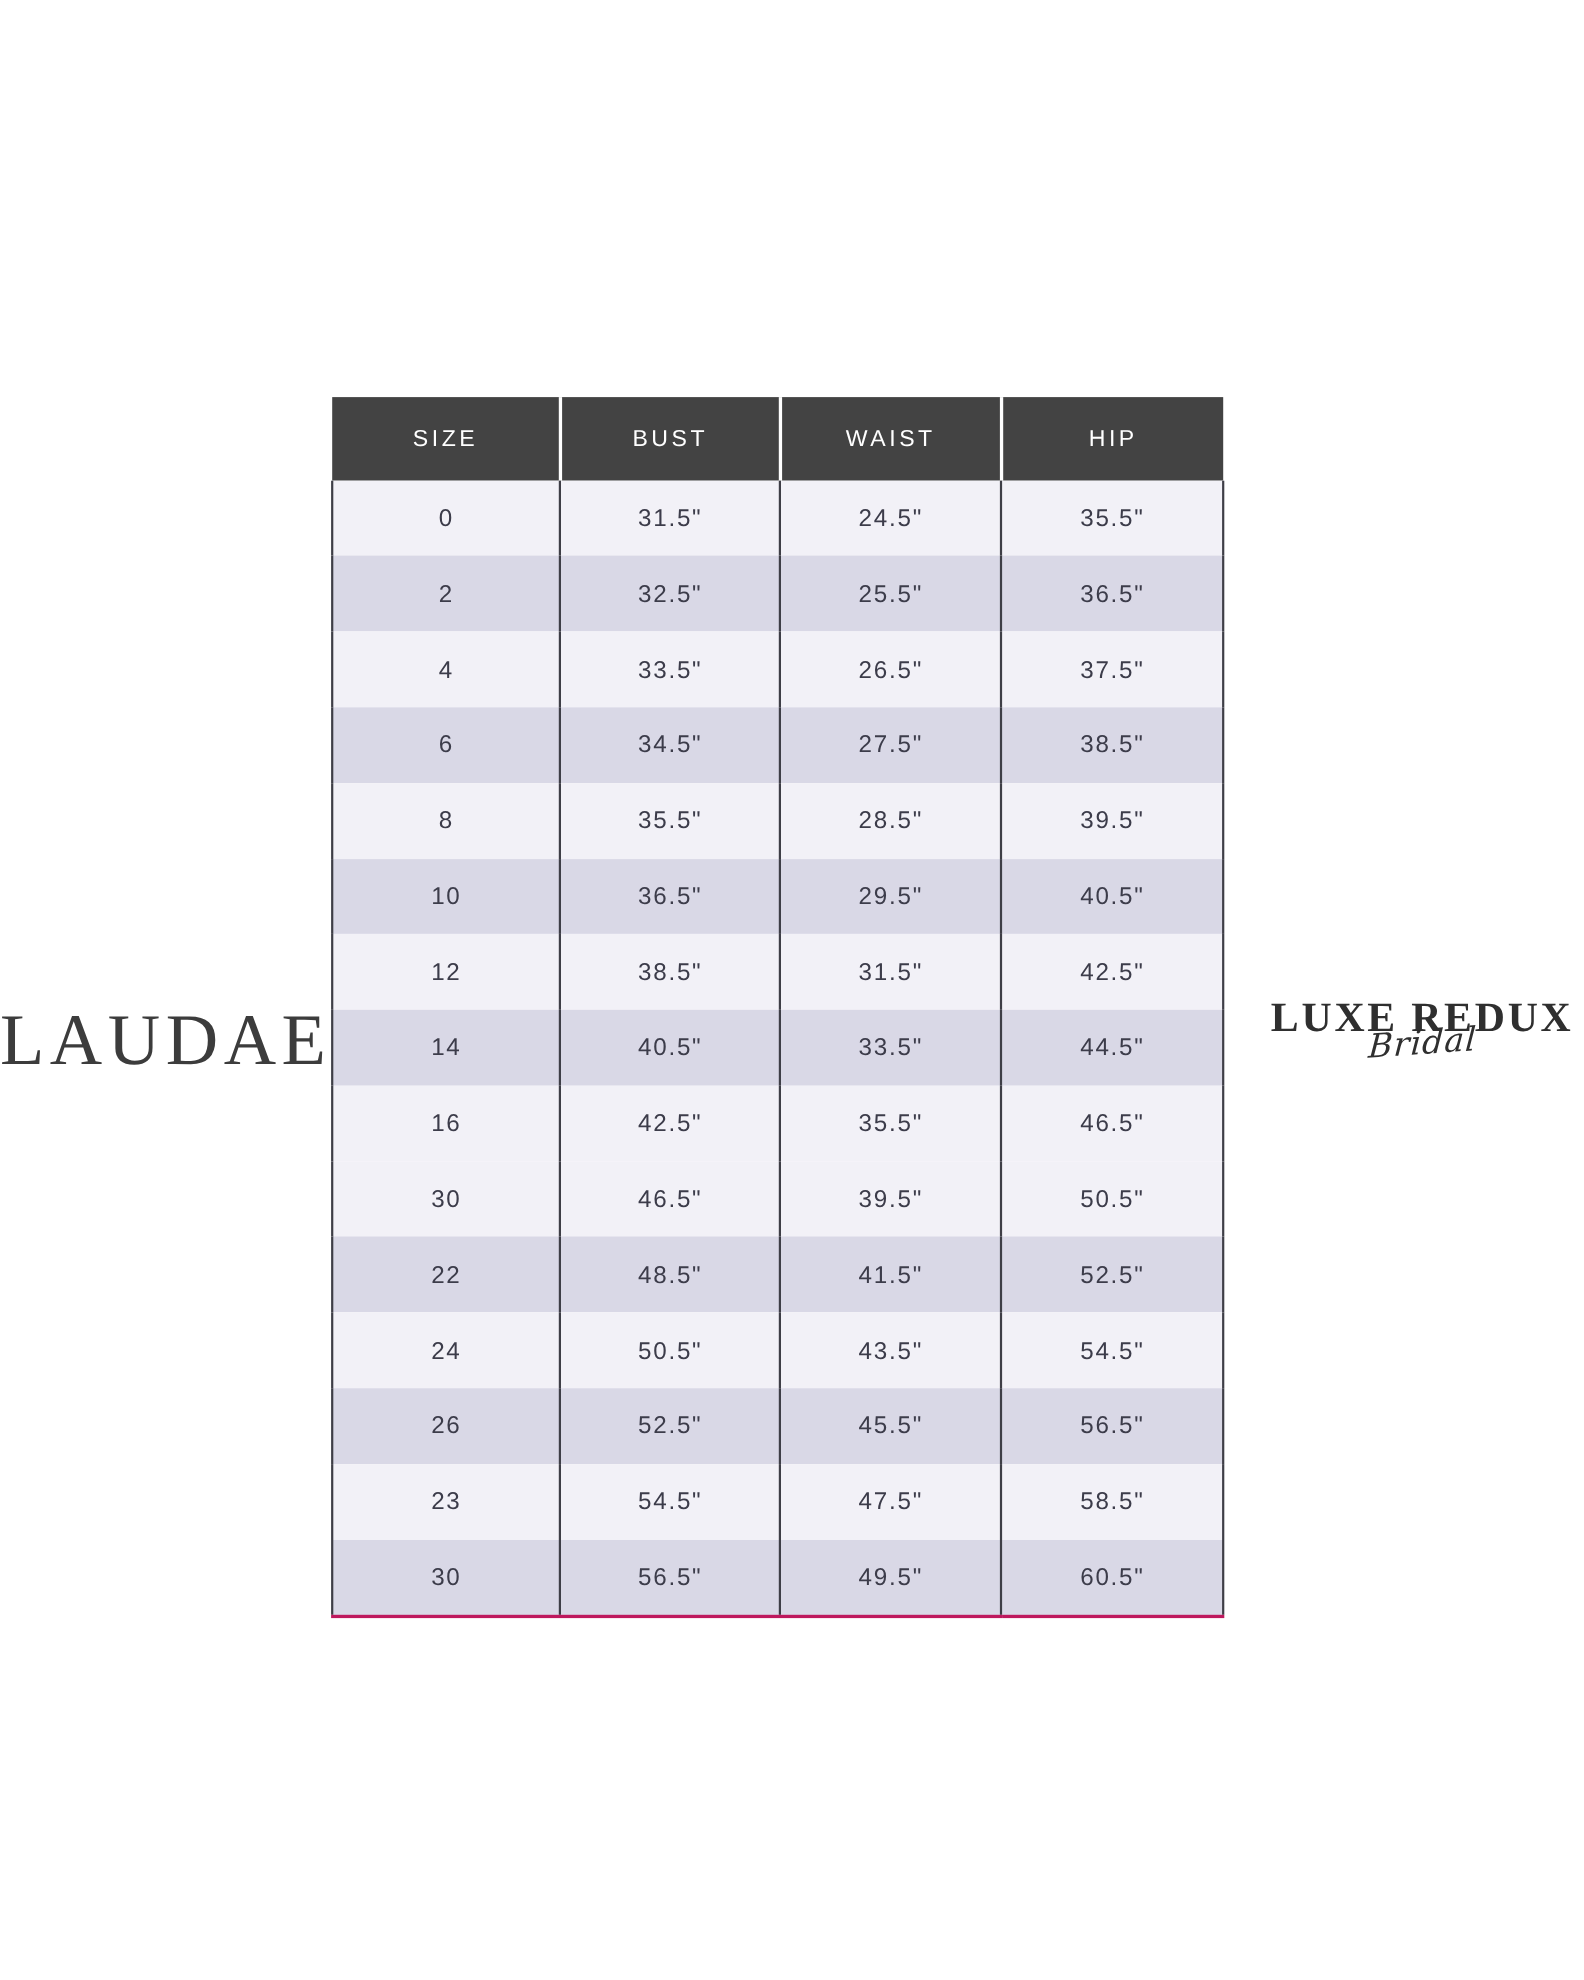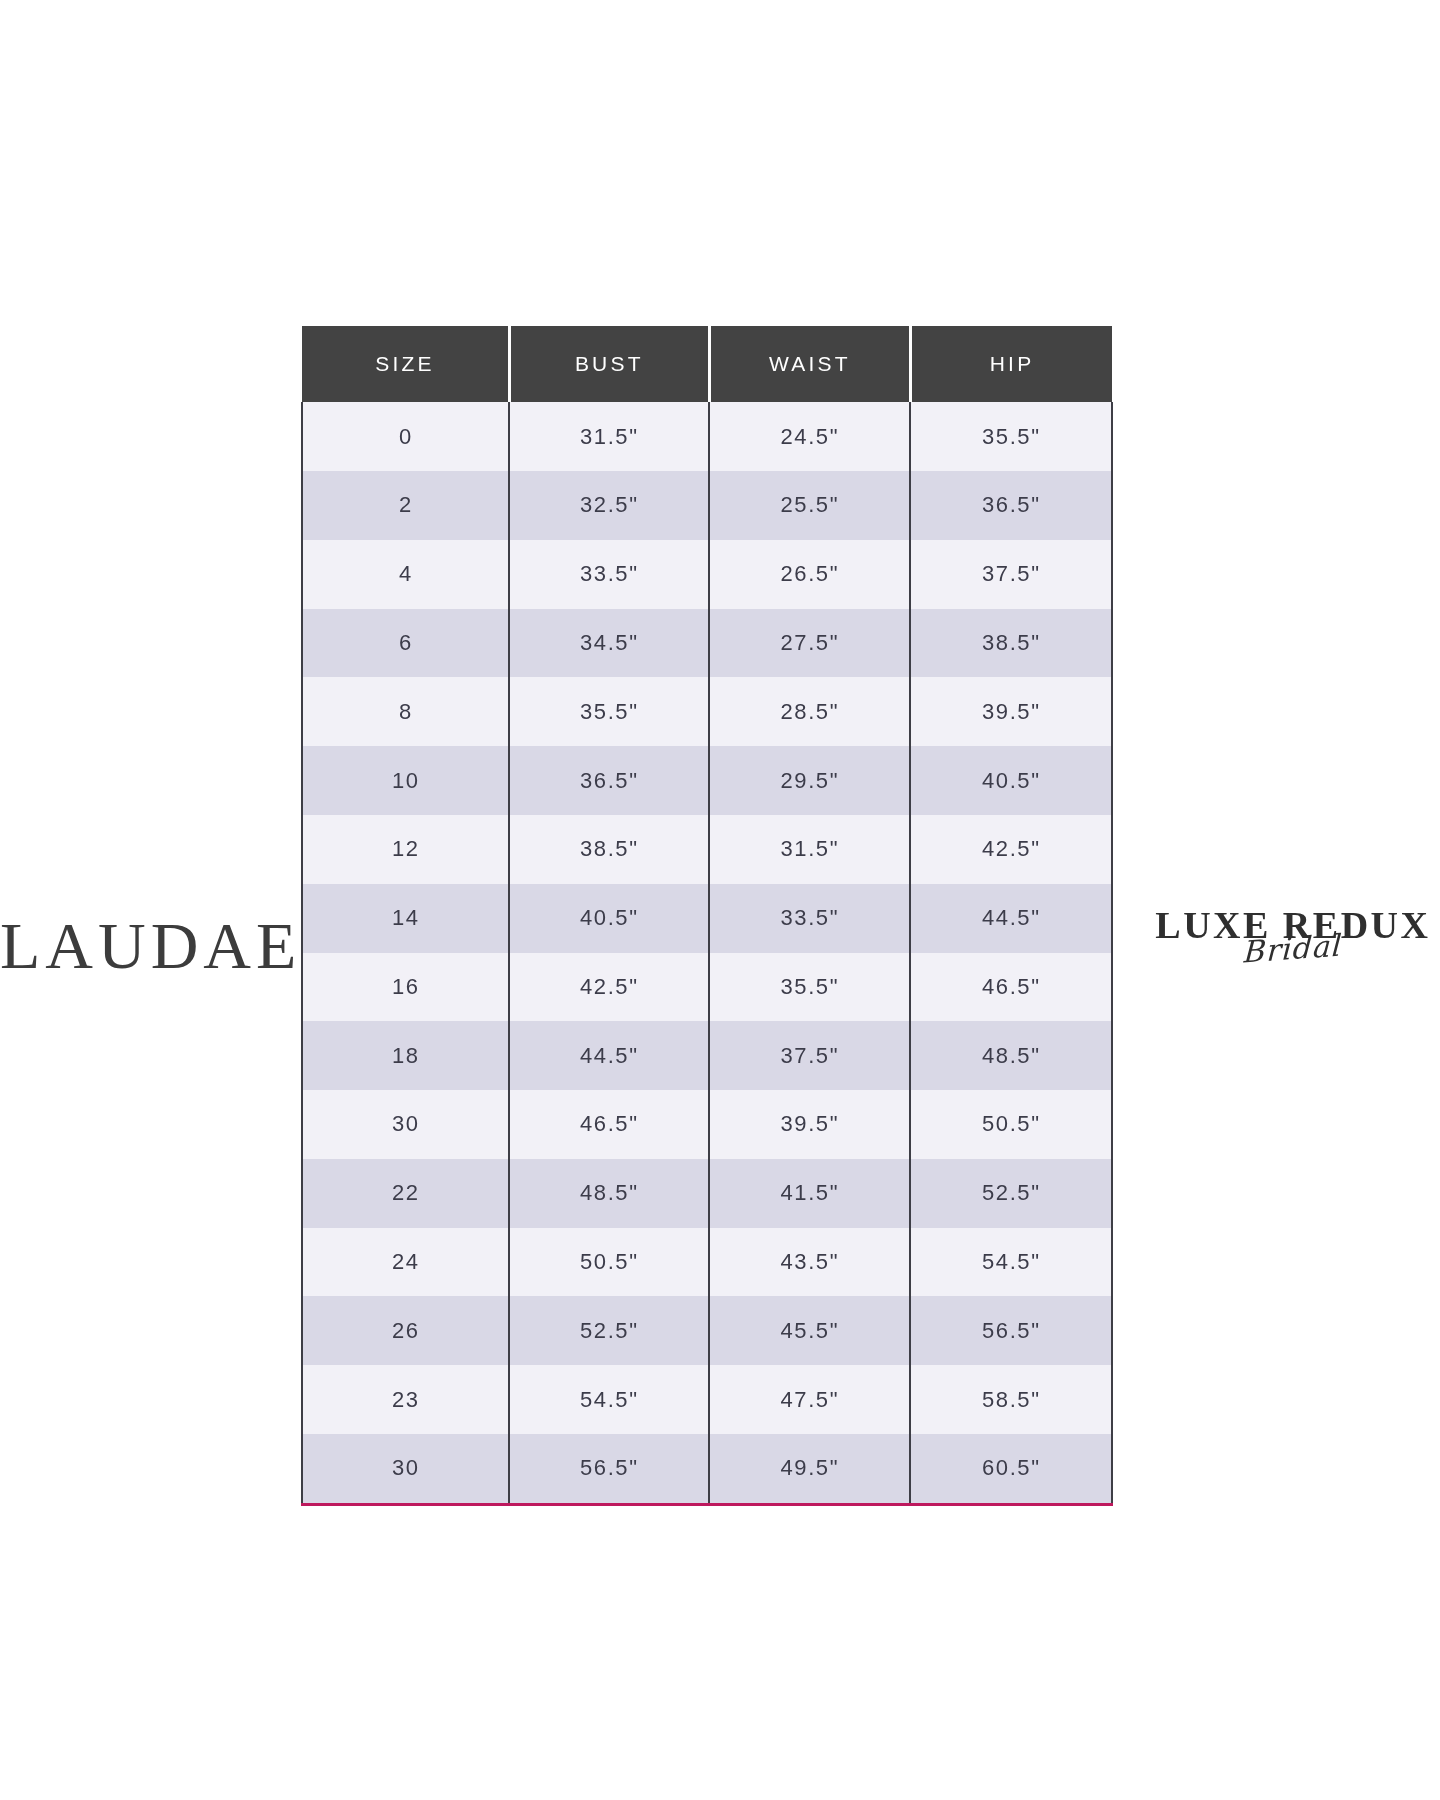--- a/index.html
+++ b/index.html
@@ -197,26 +197,20 @@
             <td>40.5"</td>
             <td>33.5"</td>
             <td>44.5"</td>
           </tr>
           <tr class="row-odd">
             <td>16</td>
             <td>42.5"</td>
             <td>35.5"</td>
             <td>46.5"</td>
           </tr>
-          <tr class="row-even">
-            <td>18</td>
-            <td>44.5"</td>
-            <td>37.5"</td>
-            <td>48.5"</td>
-          </tr>
           <tr class="row-odd">
             <td>30</td>
             <td>46.5"</td>
             <td>39.5"</td>
             <td>50.5"</td>
           </tr>
           <tr class="row-even">
             <td>22</td>
             <td>48.5"</td>
             <td>41.5"</td>

